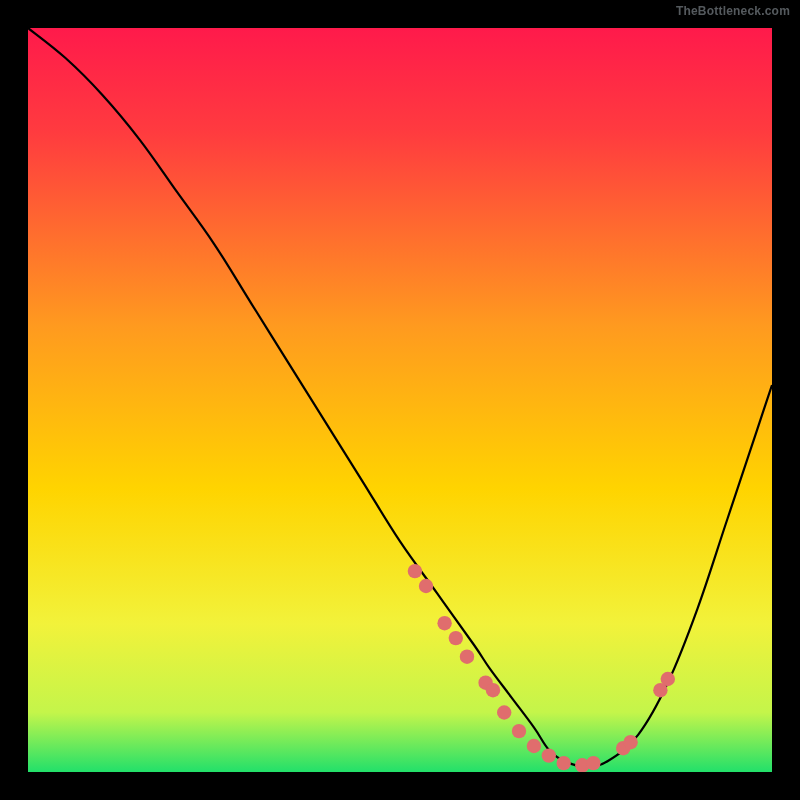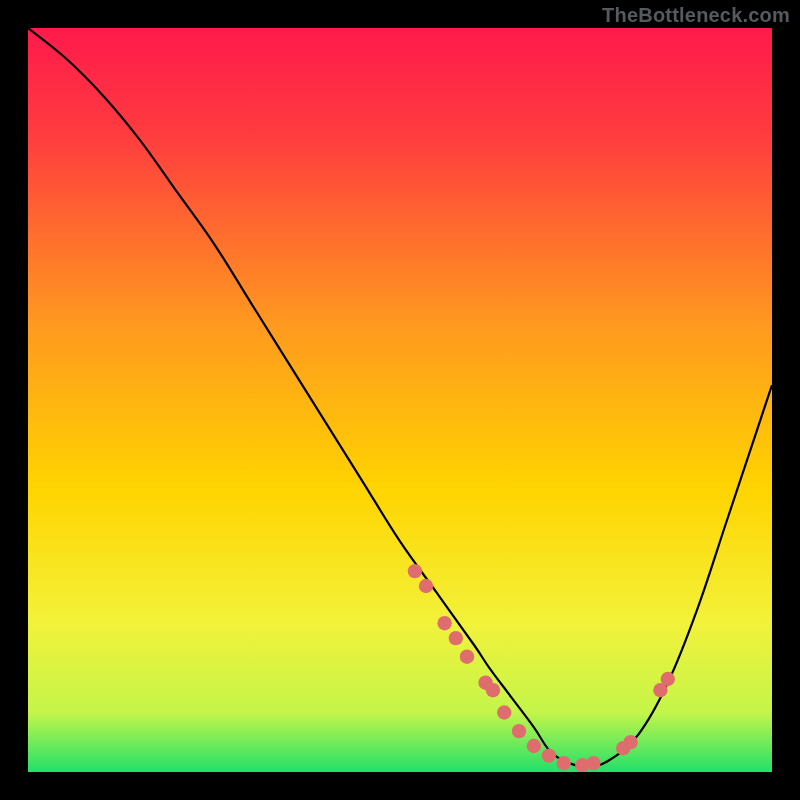--- a/index.html
+++ b/index.html
@@ -24,21 +24,21 @@
     left: 0;
     top: 0;
     width: 744px;
     height: 744px;
   }
   .watermark {
     position: absolute;
     top: 4px;
     right: 10px;
     color: #555a5e;
-    font-size: 20px;
+    font-size: 12px;
     font-weight: 600;
     letter-spacing: 0.2px;
     white-space: nowrap;
   }
   .curve {
     fill: none;
     stroke: #000;
     stroke-width: 2.2;
   }
   .dot {

